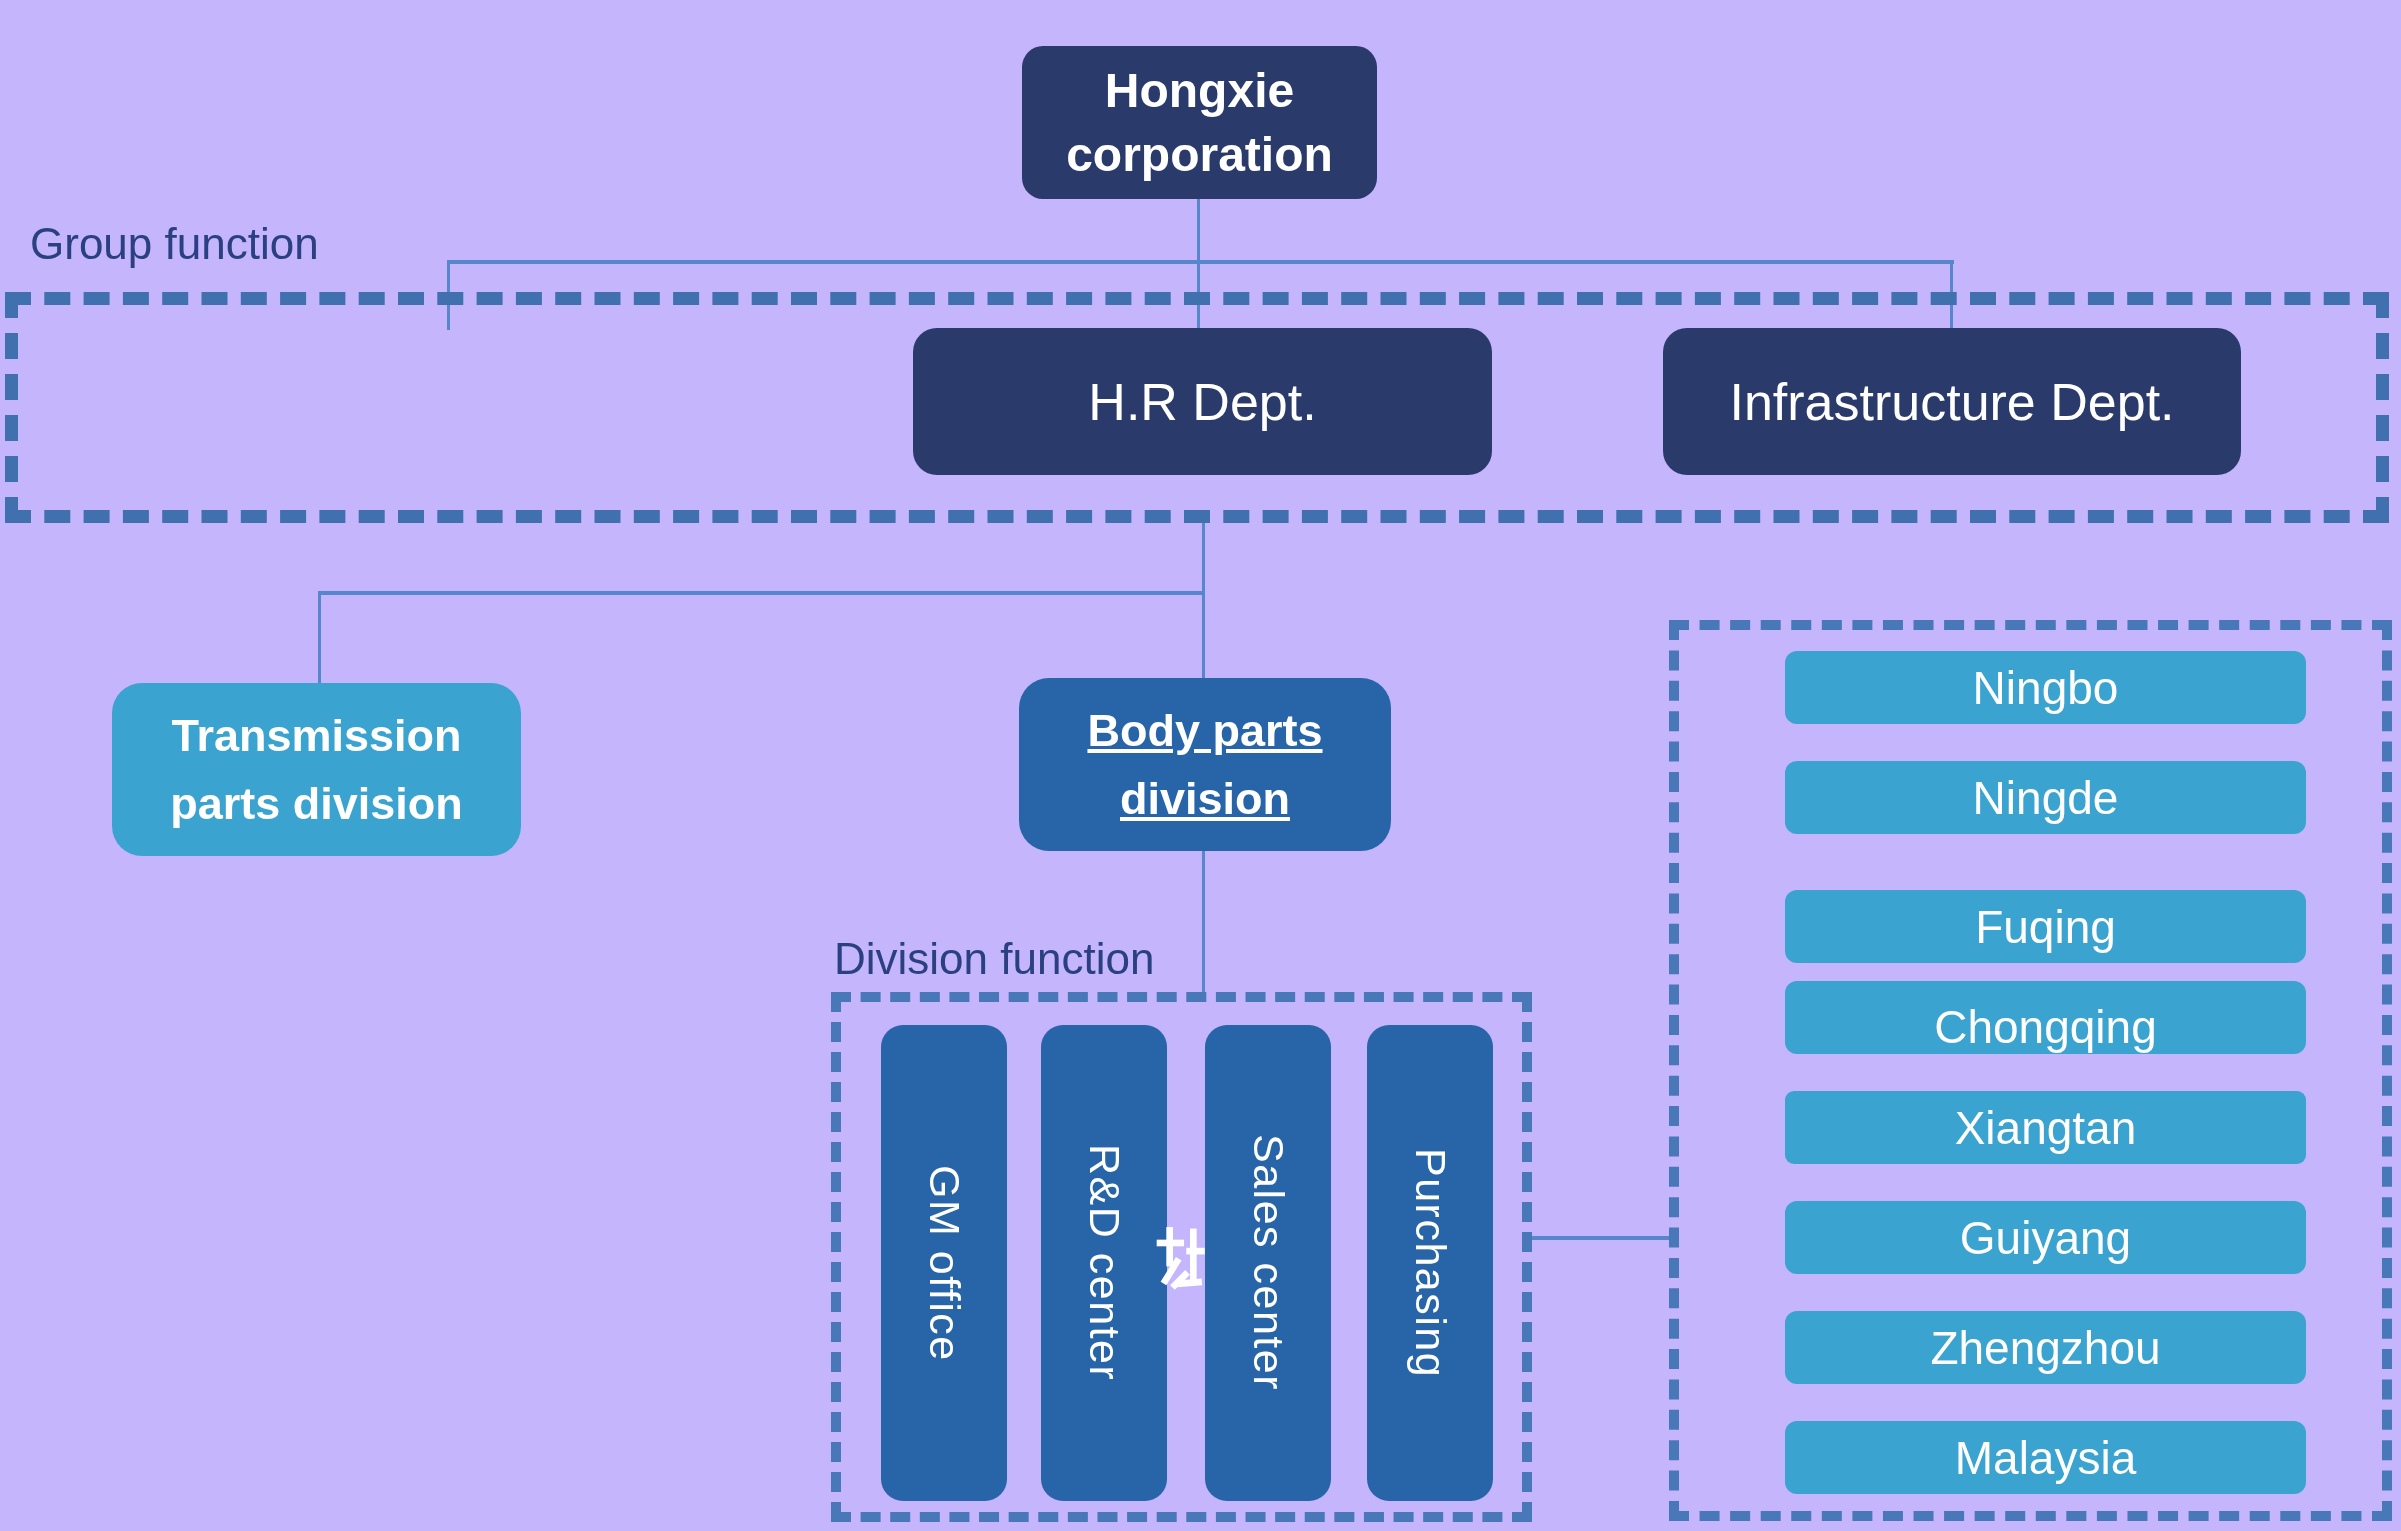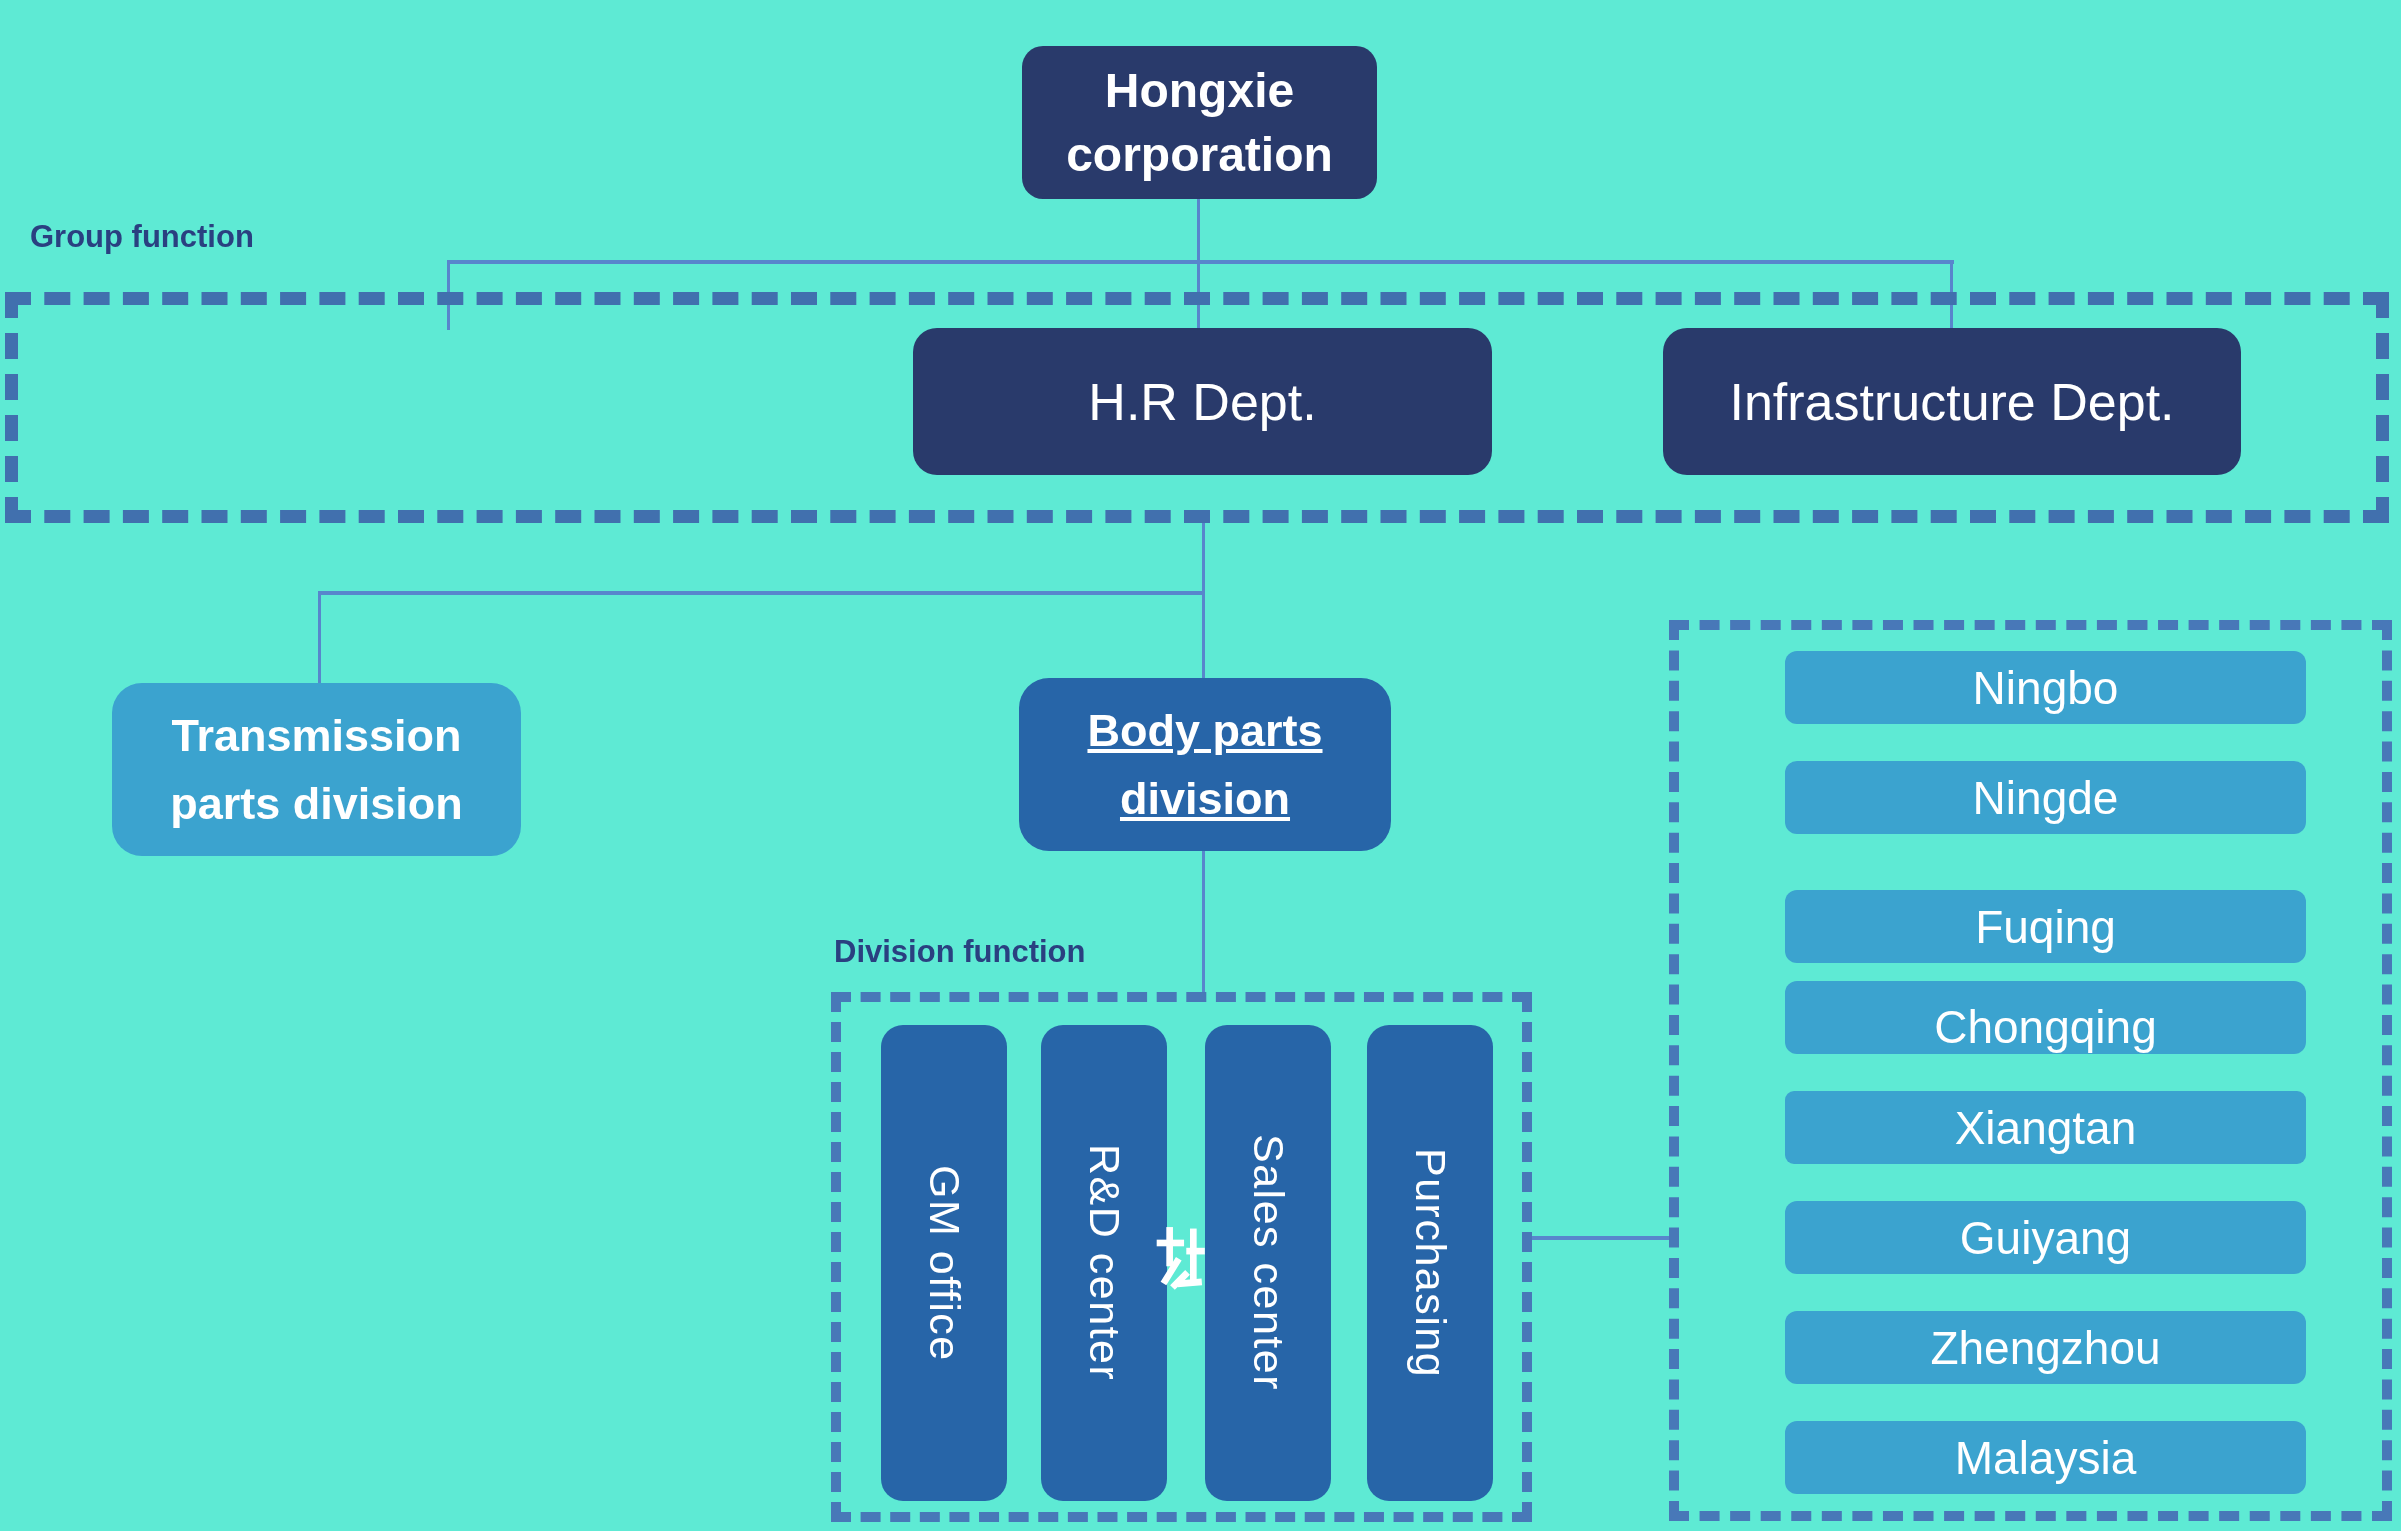--- a/index.html
+++ b/index.html
@@ -1,33 +1,33 @@
 <!DOCTYPE html>
 <html style="font-size:12px"><head>
 <meta charset="utf-8">
 <style>
   html,body{margin:0;padding:0;background:#000;}
   #canvas{
-    position:relative;width:2401px;height:1531px;background:#5eead4;
+    position:relative;width:2401px;height:1531px;background:#c4b5fd;
     font-family:"Liberation Sans", sans-serif;overflow:hidden;
   }
   .box{position:absolute;display:flex;align-items:center;justify-content:center;
        text-align:center;color:#fff;box-sizing:border-box;}
   .navy{background:#293A6B;border-radius:24px;font-size:52px;font-weight:400;}
   .root{background:#293A6B;border-radius:21px;font-size:48px;font-weight:700;line-height:1.32;}
   .lightblue{background:#3BA3CF;}
   .medblue{background:#2765A8;}
   .divbox{border-radius:30px;font-size:45px;font-weight:700;line-height:1.5;}
   .vbox{border-radius:22px;font-size:43px;font-weight:400;
         writing-mode:vertical-rl;text-orientation:mixed;letter-spacing:1.5px;}
   .plant{border-radius:12px;font-size:46px;font-weight:400;}
   .dashed{position:absolute;box-sizing:border-box;background:transparent;}
   .dash-thick{border:13.4px dashed #4170AE;}
   .dash-mid{border:10.4px dashed #4878B8;}
-  .slabel{position:absolute;font-size:31px;font-weight:700;color:#2A4080;white-space:nowrap;}
+  .slabel{position:absolute;font-size:44px;font-weight:400;color:#2A4080;white-space:nowrap;}
   .line{position:absolute;background:#5886CC;}
   .glyph-svg{position:absolute;}
 </style>
 </head>
 <body>
 
 <div id="canvas">
 
   <div class="line" style="left:1197px;top:198px;width:3px;height:64px;"></div>
   <div class="line" style="left:447px;top:260px;width:1507px;height:3.7px;"></div>

